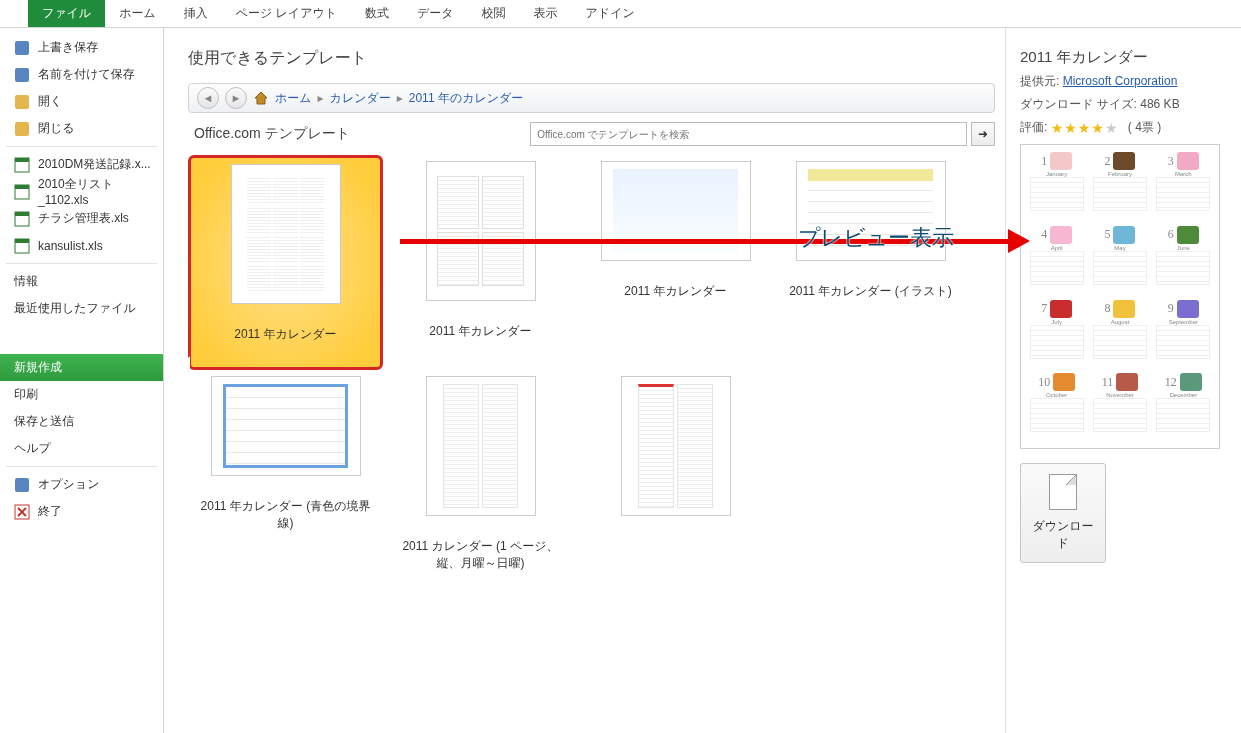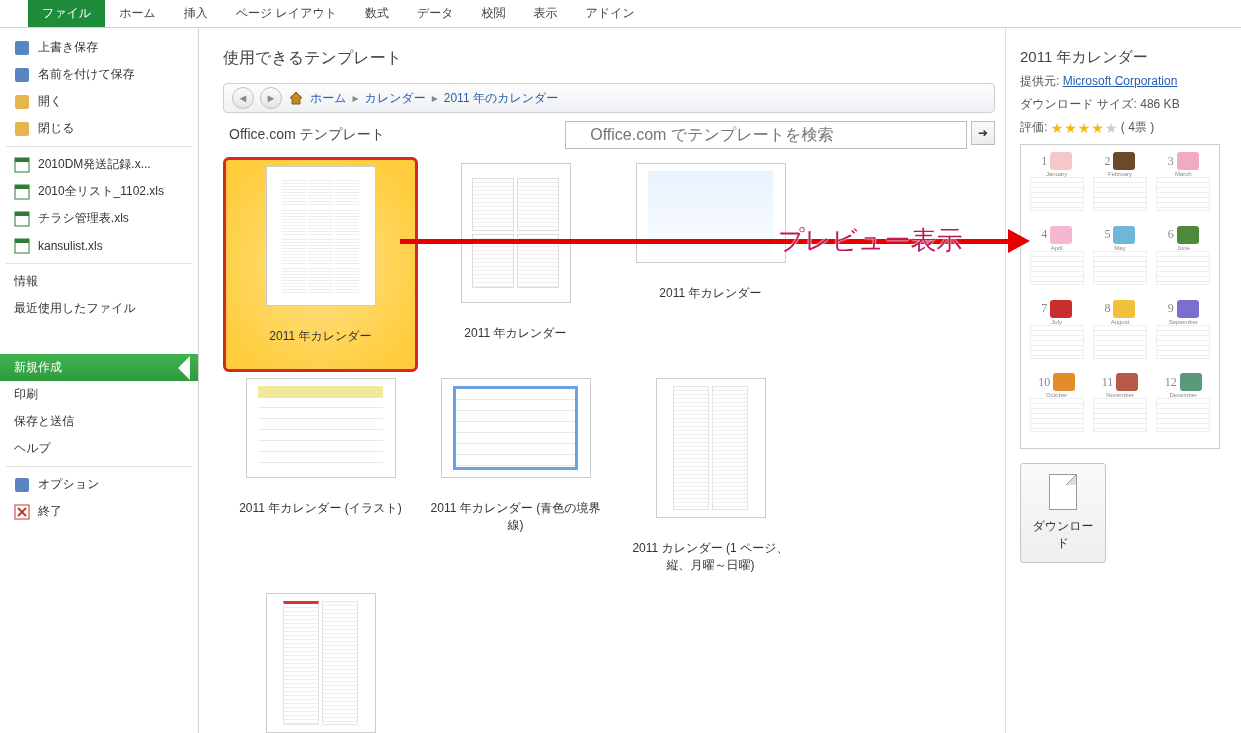--- a/index.html
+++ b/index.html
@@ -7,38 +7,38 @@
 
 
 .ribbon { display: flex; align-items: stretch; background: #fff; border-bottom: 1px solid #d4d4d4; height: 28px; padding-left: 28px; }
 .ribbon-tab { padding: 6px 14px; cursor: pointer; color: #444; font-size: 12px; display: flex; align-items: center; }
 .ribbon-tab.active { background: #1e8c3a; color: #fff; }
 
 
 .main { display: flex; height: 705px; }
 
 
-.sidebar { width: 199px; background: #fff; border-right: 1px solid #d4d4d4; display: flex; flex-direction: column; padding-top: 6px; position: relative; }
+.sidebar { width: 164px; background: #fff; border-right: 1px solid #d4d4d4; display: flex; flex-direction: column; padding-top: 6px; position: relative; }
 .side-item { display: flex; align-items: center; padding: 5px 10px 5px 14px; height: 27px; cursor: pointer; gap: 8px; color: #333; }
 .side-item.selected { background: #2e9b3f; background: linear-gradient(#3fb34f,#2e9b3f); color: #fff; position: relative; margin-top: 32px; }
 .side-sep { height: 1px; background: #e2e2e2; margin: 4px 6px; }
 .side-icon { width: 16px; height: 16px; display: inline-block; flex: none; }
 .selected-arrow { position: absolute; left: 178px; top: 50%; transform: translateY(-50%); width: 0; height: 0; border-top: 12px solid transparent; border-bottom: 12px solid transparent; border-right: 12px solid #fff; }
 
 
 .center { flex: 1; padding: 20px 10px 0 24px; overflow: auto; }
 .heading { font-size: 16px; color: #444; margin-bottom: 14px; }
 .breadcrumb { display: flex; align-items: center; gap: 6px; background: linear-gradient(#fdfdfd,#eef0f4); border: 1px solid #d0d0d8; border-radius: 4px; padding: 4px 8px; height: 30px; margin-bottom: 8px; }
 .navbtn { width: 22px; height: 22px; border-radius: 50%; background: linear-gradient(#fafafa,#e5e5e5); border: 1px solid #c0c0c0; display:flex; align-items:center; justify-content:center; color:#888; font-size:11px; cursor:pointer; }
 .bc-item { color: #2a5db0; cursor: pointer; }
 .bc-sep { color: #888; }
 .subbar { display: flex; align-items: center; gap: 4px; margin-bottom: 8px; }
 .subtitle { font-size: 14px; color: #444; flex: 0 0 auto; padding: 4px 6px; }
 .searchbox { flex: 1; display: flex; margin-left: 170px; }
-.searchbox input { flex: 1; border: 1px solid #bbb; padding: 4px 24px; font-size: 16px; color: #0c4a6e; }
+.searchbox input { flex: 1; border: 1px solid #bbb; padding: 4px 6px; font-size: 10px; color: #0c4a6e; }
 .searchbtn { width: 24px; height: 24px; border: 1px solid #bbb; background: linear-gradient(#fafafa,#ececec); display:flex; align-items:center; justify-content:center; cursor:pointer; margin-left:4px; }
 
 .gallery { display: flex; flex-wrap: wrap; gap: 0; }
 .tcell { width: 195px; height: 215px; display: flex; flex-direction: column; align-items: center; justify-content: flex-start; padding: 6px 4px; cursor: pointer; }
 .tcell .thumb { width: 110px; height: 140px; background: #fff; border: 1px solid #ccc; display:flex; align-items:center; justify-content:center; position: relative; }
 .tcell.wide .thumb { width: 150px; height: 100px; }
 .tcell .tlabel { text-align: center; font-size: 12px; color: #333; margin-top: 22px; padding: 0 6px; line-height: 1.4; }
 .tcell.selected { background: radial-gradient(ellipse at center,#ffe08a 0%,#ffcd3b 85%); border: 3px solid #d62626; border-radius: 6px; }
 
 
@@ -57,21 +57,21 @@
 .pm .mimg { width: 22px; height: 18px; border-radius: 3px; margin: 1px 0; }
 .pm .mcal { width: 54px; height: 34px; background: repeating-linear-gradient(#fff 0 4px,#eee 4px 5px); border: 1px solid #eee; }
 .dlbox { margin-top: 14px; width: 86px; border: 1px solid #c6c6c6; border-radius: 3px; background: linear-gradient(#fafafa,#eee); padding: 10px 6px; text-align: center; cursor:pointer; }
 .dlicon { width: 28px; height: 36px; margin: 0 auto 8px; background:#fff; border:1px solid #999; position:relative; }
 .dlicon:before { content:""; position:absolute; top:0; right:0; width:10px; height:10px; background: linear-gradient(135deg,#fff 49%,#999 50%,#ddd 51%); }
 
 
 .anno { position: absolute; left: 400px; top: 229px; width: 630px; height: 24px; pointer-events: none; z-index: 50; }
 .anno .line { position:absolute; left:0; right:20px; top: 10px; height: 5px; background:#e60000; }
 .anno .head { position:absolute; right:0; top:0; width:0; height:0; border-top:12px solid transparent; border-bottom:12px solid transparent; border-left: 22px solid #e60000; }
-.anno .text { position: absolute; left: 378px; top: -6px; font-size: 26px; color: #be185d; font-weight: 500; white-space: nowrap; text-shadow: 0 0 2px #fff,0 0 2px #fff; }
+.anno .text { position: absolute; left: 398px; top: -6px; font-size: 22px; color: #0c4a6e; font-weight: 500; white-space: nowrap; text-shadow: 0 0 2px #fff,0 0 2px #fff; }
 
 
 .thumb .mini { width: 72%; height: 84%; background: #fff; display: grid; }
 .cal12 { grid-template-columns: repeat(3,1fr); grid-template-rows: repeat(4,1fr); gap:2px; }
 .cal12 span { background: repeating-linear-gradient(#fff 0 2px,#eee 2px 3px); }
 .hdr-red { background: linear-gradient(#d66,#fdd 4px,#fff 4px,#fff); }
 .hdr-grey { background: linear-gradient(#8aa,#cde 4px,#fff 4px,#fff); }
 .cal4 { width: 80%; height: 80%; display:grid; grid-template-columns:repeat(2,1fr); grid-template-rows:repeat(2,1fr); gap: 3px; }
 .cal4 span { background: repeating-linear-gradient(#fff 0 3px,#eee 3px 4px); border: 1px solid #ddd; }
 .cal1 { width: 85%; height: 85%; background: repeating-linear-gradient(#fff 0 10px,#e8e8e8 10px 11px); position: relative; }
@@ -326,21 +326,21 @@
     </div>
     <div class="rrow">
       <span>評価: </span>
       <span class="stars" id="stars">
           <span class="star">★</span>
           <span class="star">★</span>
           <span class="star">★</span>
           <span class="star">★</span>
           <span class="star empty">★</span>
         </span>
-      <span style="margin-left:0;">( 4票 )</span>
+      <span style="margin-left:7px;">( 4票 )</span>
     </div>
 
     <div class="preview">
       <div class="pgrid" id="pgrid">
           <div class="pm">
             <div style="display:flex;align-items:center;gap:3px;">
               <span class="mn">1</span>
               <span class="mimg" style="background:#f4c8c8"></span>
             </div>
             <div class="mname">January</div>

